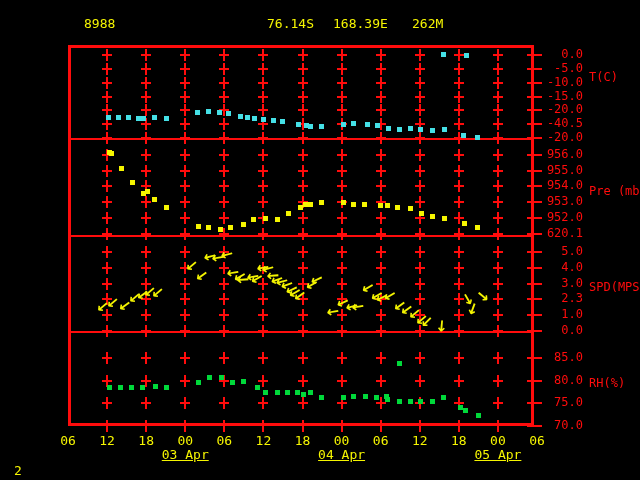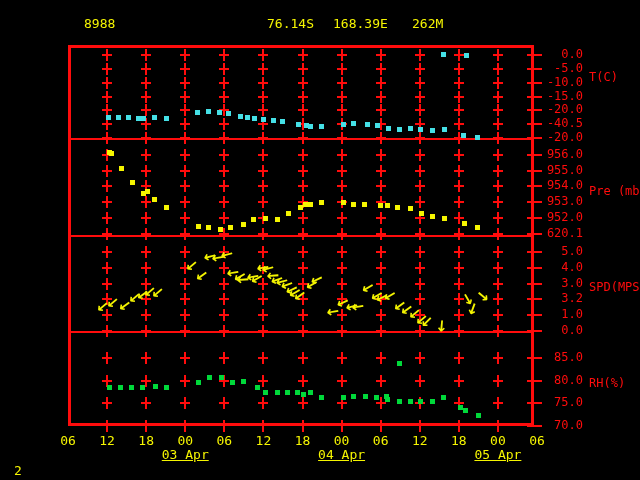--- a/index.html
+++ b/index.html
@@ -258,21 +258,21 @@
       <div class="cross" style="left: 180.25px; top: 277.6px;"></div>
       <div class="cross" style="left: 219.333px; top: 277.6px;"></div>
       <div class="cross" style="left: 258.417px; top: 277.6px;"></div>
       <div class="cross" style="left: 297.5px; top: 277.6px;"></div>
       <div class="cross" style="left: 336.583px; top: 277.6px;"></div>
       <div class="cross" style="left: 375.667px; top: 277.6px;"></div>
       <div class="cross" style="left: 414.75px; top: 277.6px;"></div>
       <div class="cross" style="left: 453.833px; top: 277.6px;"></div>
       <div class="cross" style="left: 492.917px; top: 277.6px;"></div>
       <div class="rdash" style="top: 298.4px;"></div>
-      <div class="ylab" style="top: 291.4px;">3.2</div>
+      <div class="ylab" style="top: 291.4px;">2.3</div>
       <div class="cross" style="left: 102.083px; top: 293.4px;"></div>
       <div class="cross" style="left: 141.167px; top: 293.4px;"></div>
       <div class="cross" style="left: 180.25px; top: 293.4px;"></div>
       <div class="cross" style="left: 219.333px; top: 293.4px;"></div>
       <div class="cross" style="left: 258.417px; top: 293.4px;"></div>
       <div class="cross" style="left: 297.5px; top: 293.4px;"></div>
       <div class="cross" style="left: 336.583px; top: 293.4px;"></div>
       <div class="cross" style="left: 375.667px; top: 293.4px;"></div>
       <div class="cross" style="left: 414.75px; top: 293.4px;"></div>
       <div class="cross" style="left: 453.833px; top: 293.4px;"></div>

